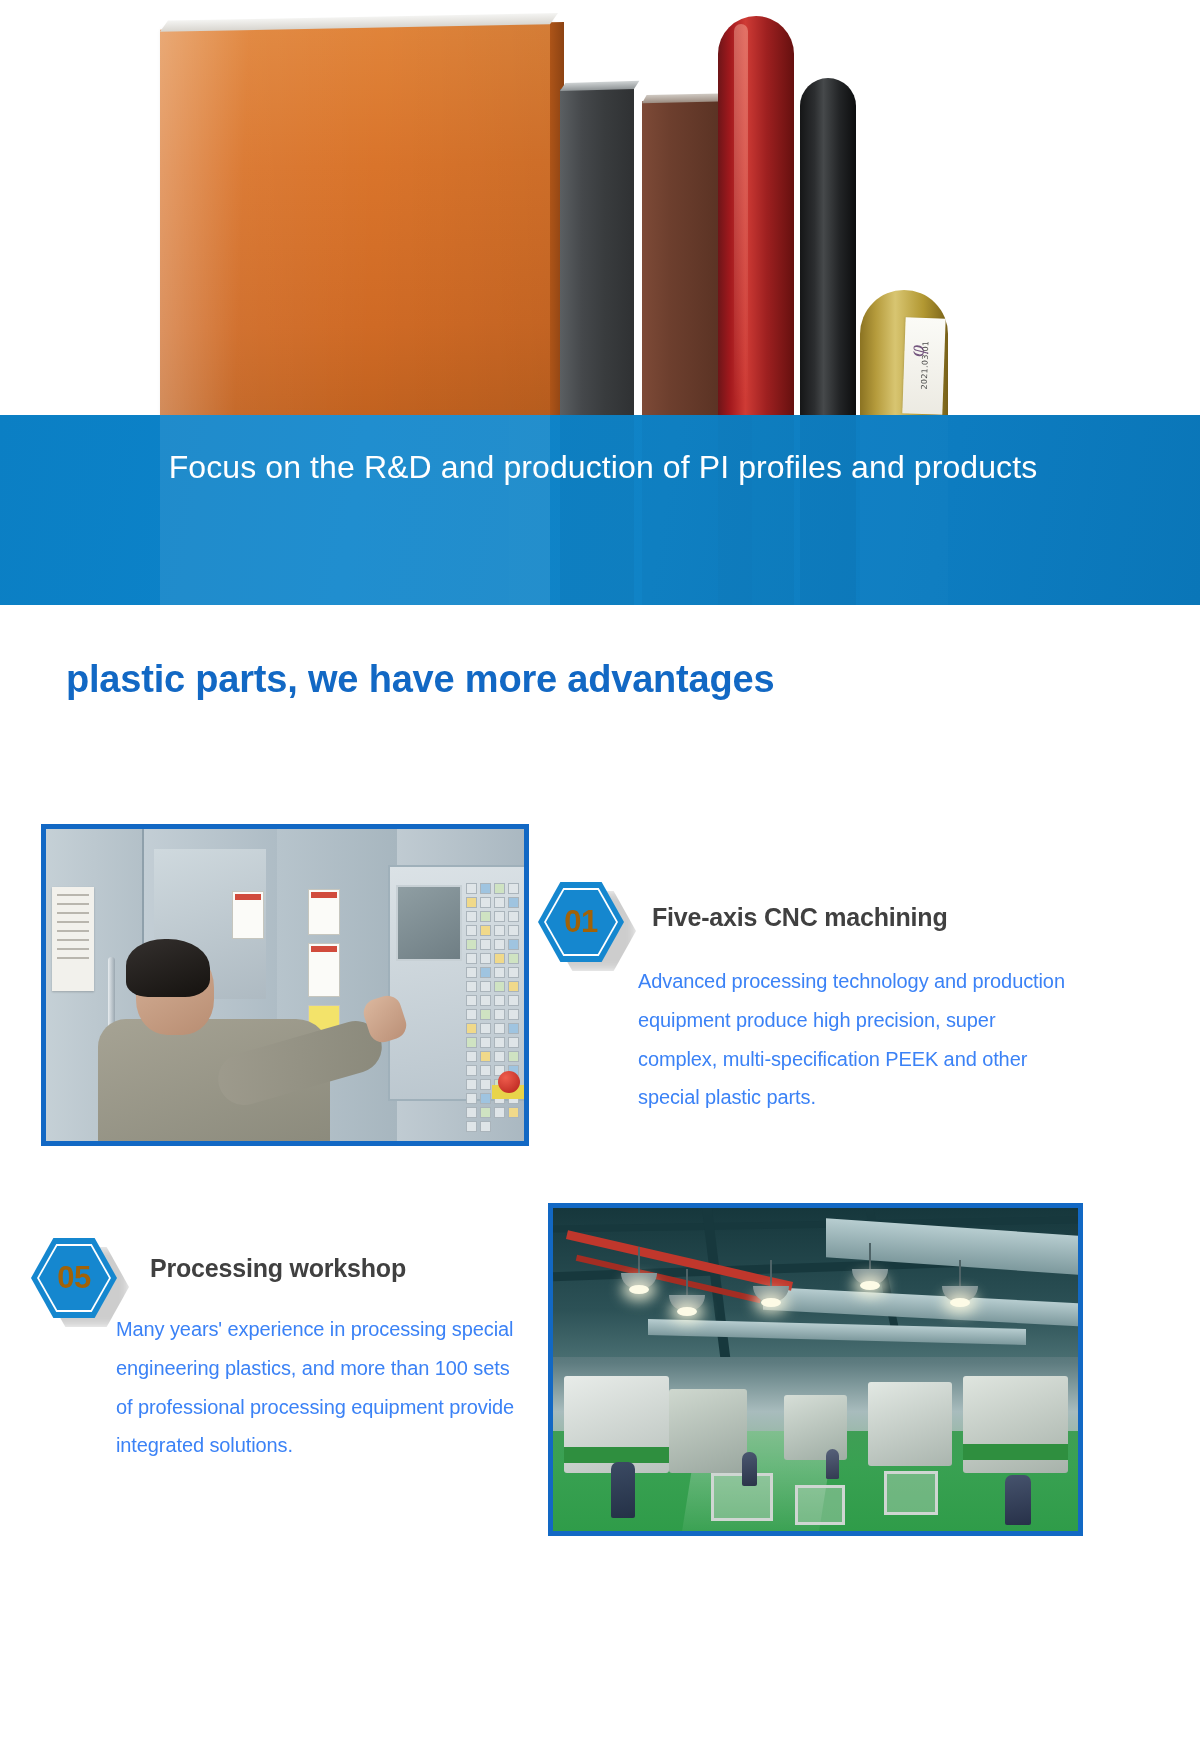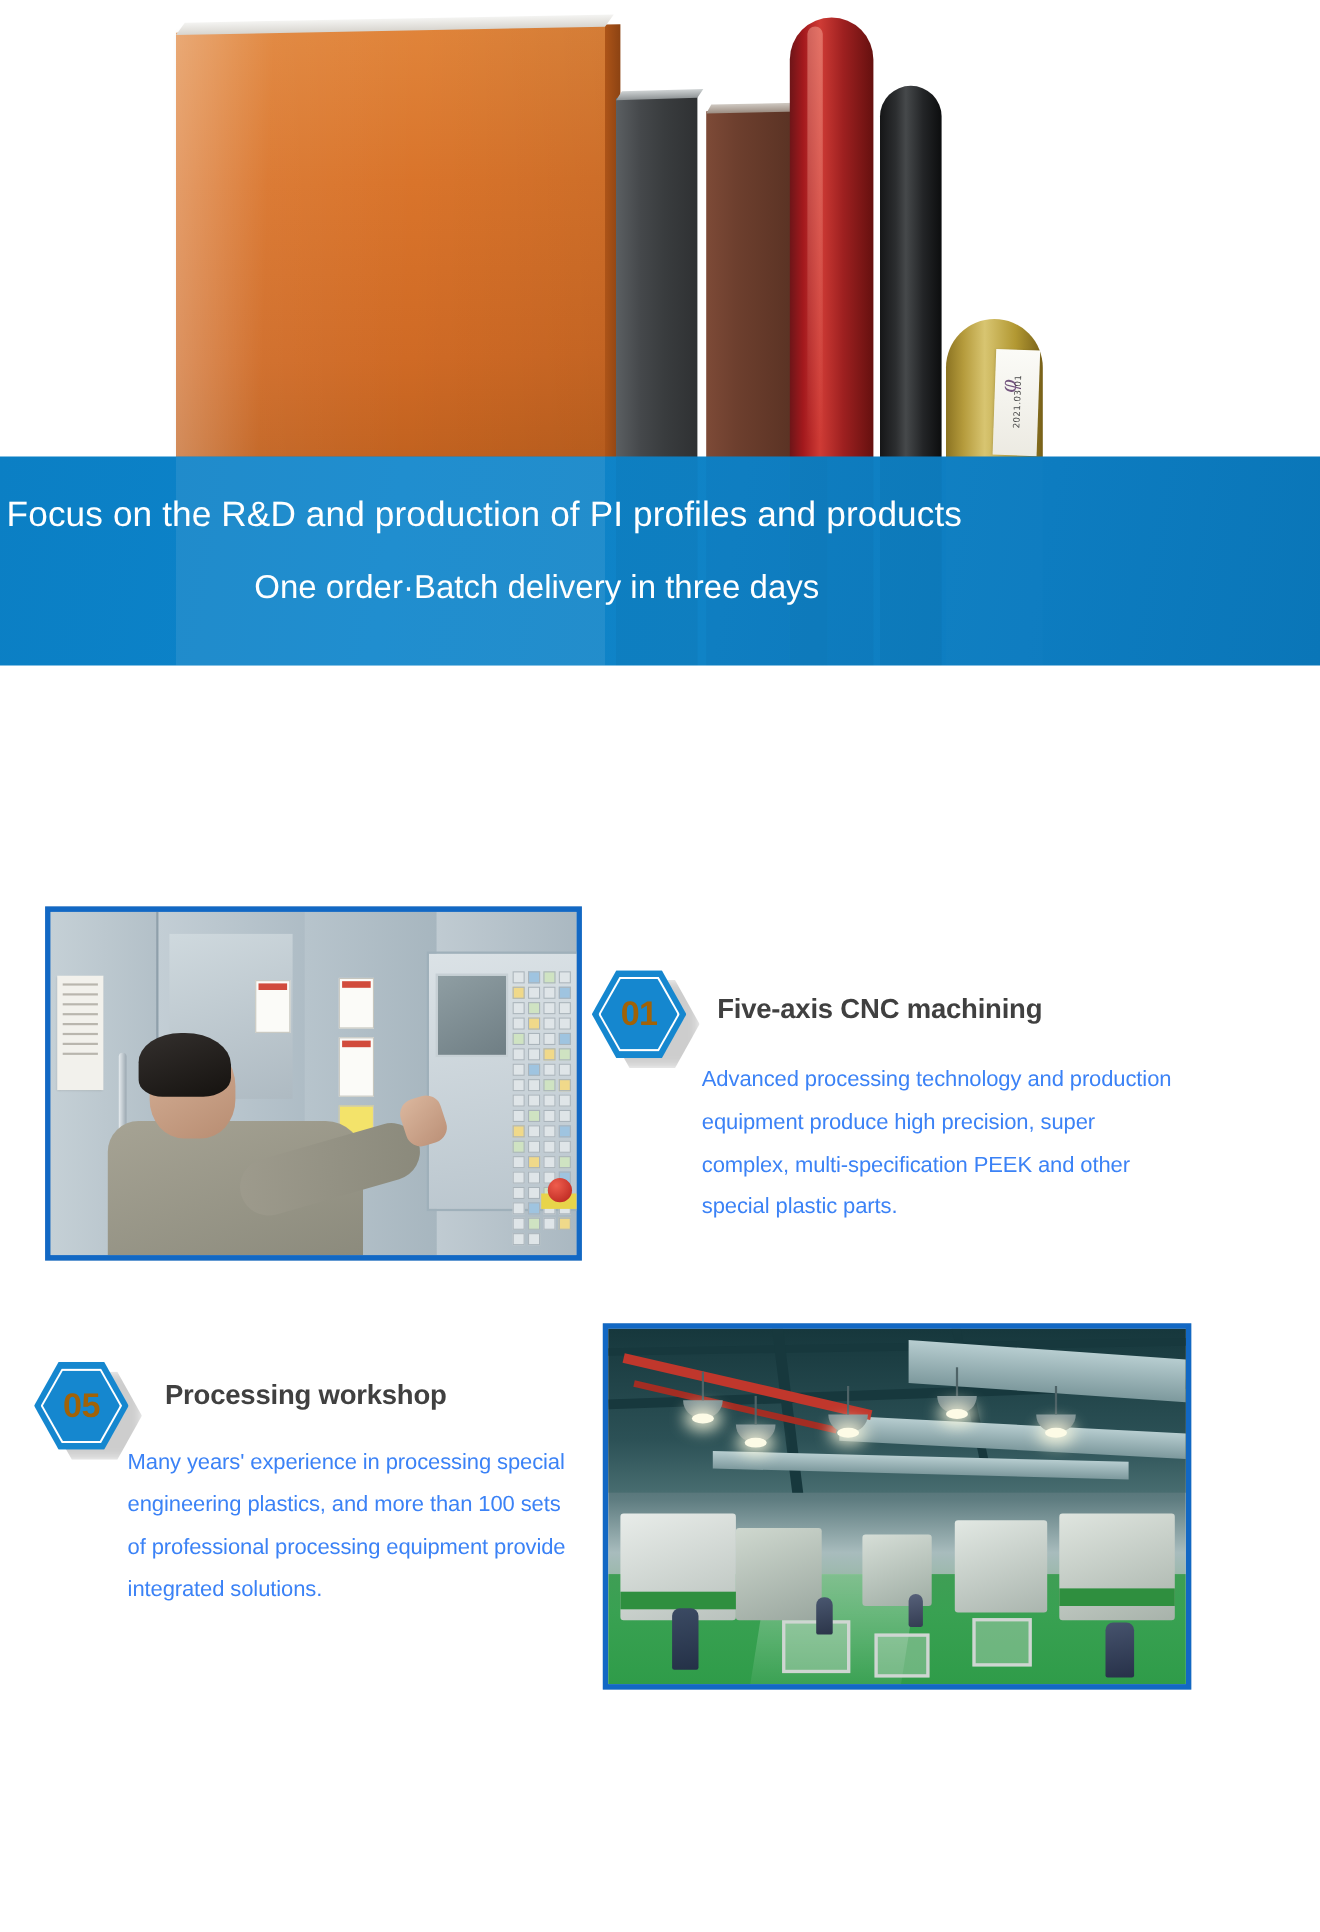--- a/index.html
+++ b/index.html
@@ -102,21 +102,21 @@
   .banner-ghost{position:absolute;left:0;top:0;width:1200px;height:190px;opacity:.085;}
   .banner-ghost div{position:absolute;bottom:0;background:#ffffff;}
   .g1{left:160px;bottom:0;width:390px;height:190px;}
   .g2{left:560px;bottom:0;width:74px;height:190px;background:#001c33 !important;opacity:.5;}
   .g3{left:642px;bottom:0;width:110px;height:190px;background:#06304f !important;opacity:.45;}
   .g4{left:718px;bottom:0;width:76px;height:190px;background:#0a2a46 !important;opacity:.5;}
   .g5{left:800px;bottom:0;width:56px;height:190px;background:#02223a !important;opacity:.55;}
   .g6{left:860px;bottom:0;width:88px;height:190px;background:#e9f4ff !important;opacity:.18;}
   .banner-rows{position:relative;z-index:2;padding-top:34px;}
   .banner-l1{
-    color:#ffffff;font-size:32px;letter-spacing:.1px;
+    color:#ffffff;font-size:32px;letter-spacing:.1px;text-align:center;
     padding-left:6px;white-space:nowrap;
   }
   .banner-l2{
     color:#ffffff;font-size:30px;text-align:center;margin-top:32px;
     padding-right:224px;white-space:nowrap;
   }
 
   
   .headline{
     position:absolute;left:66px;top:653px;width:1010px;
@@ -261,25 +261,25 @@
   <div class="banner-ghost">
     <div class="g1"></div>
     <div class="g2"></div>
     <div class="g3"></div>
     <div class="g4"></div>
     <div class="g5"></div>
     <div class="g6"></div>
   </div>
   <div class="banner-rows">
     <div class="banner-l1">Focus on the R&amp;D and production of PI profiles and products</div>
-    <div class="banner-l2">One order·Batch delivery in three days</div>
   </div>
 </div>
 
 <div class="headline">
+  <span>plastic parts, we have more advantages</span>
 </div>
 
 <div class="photo photo-cnc">
   <div class="cnc">
     <div class="cnc-panelL"></div>
     <div class="cnc-paper">
       <i></i>
         <i></i>
         <i></i>
         <i></i>

